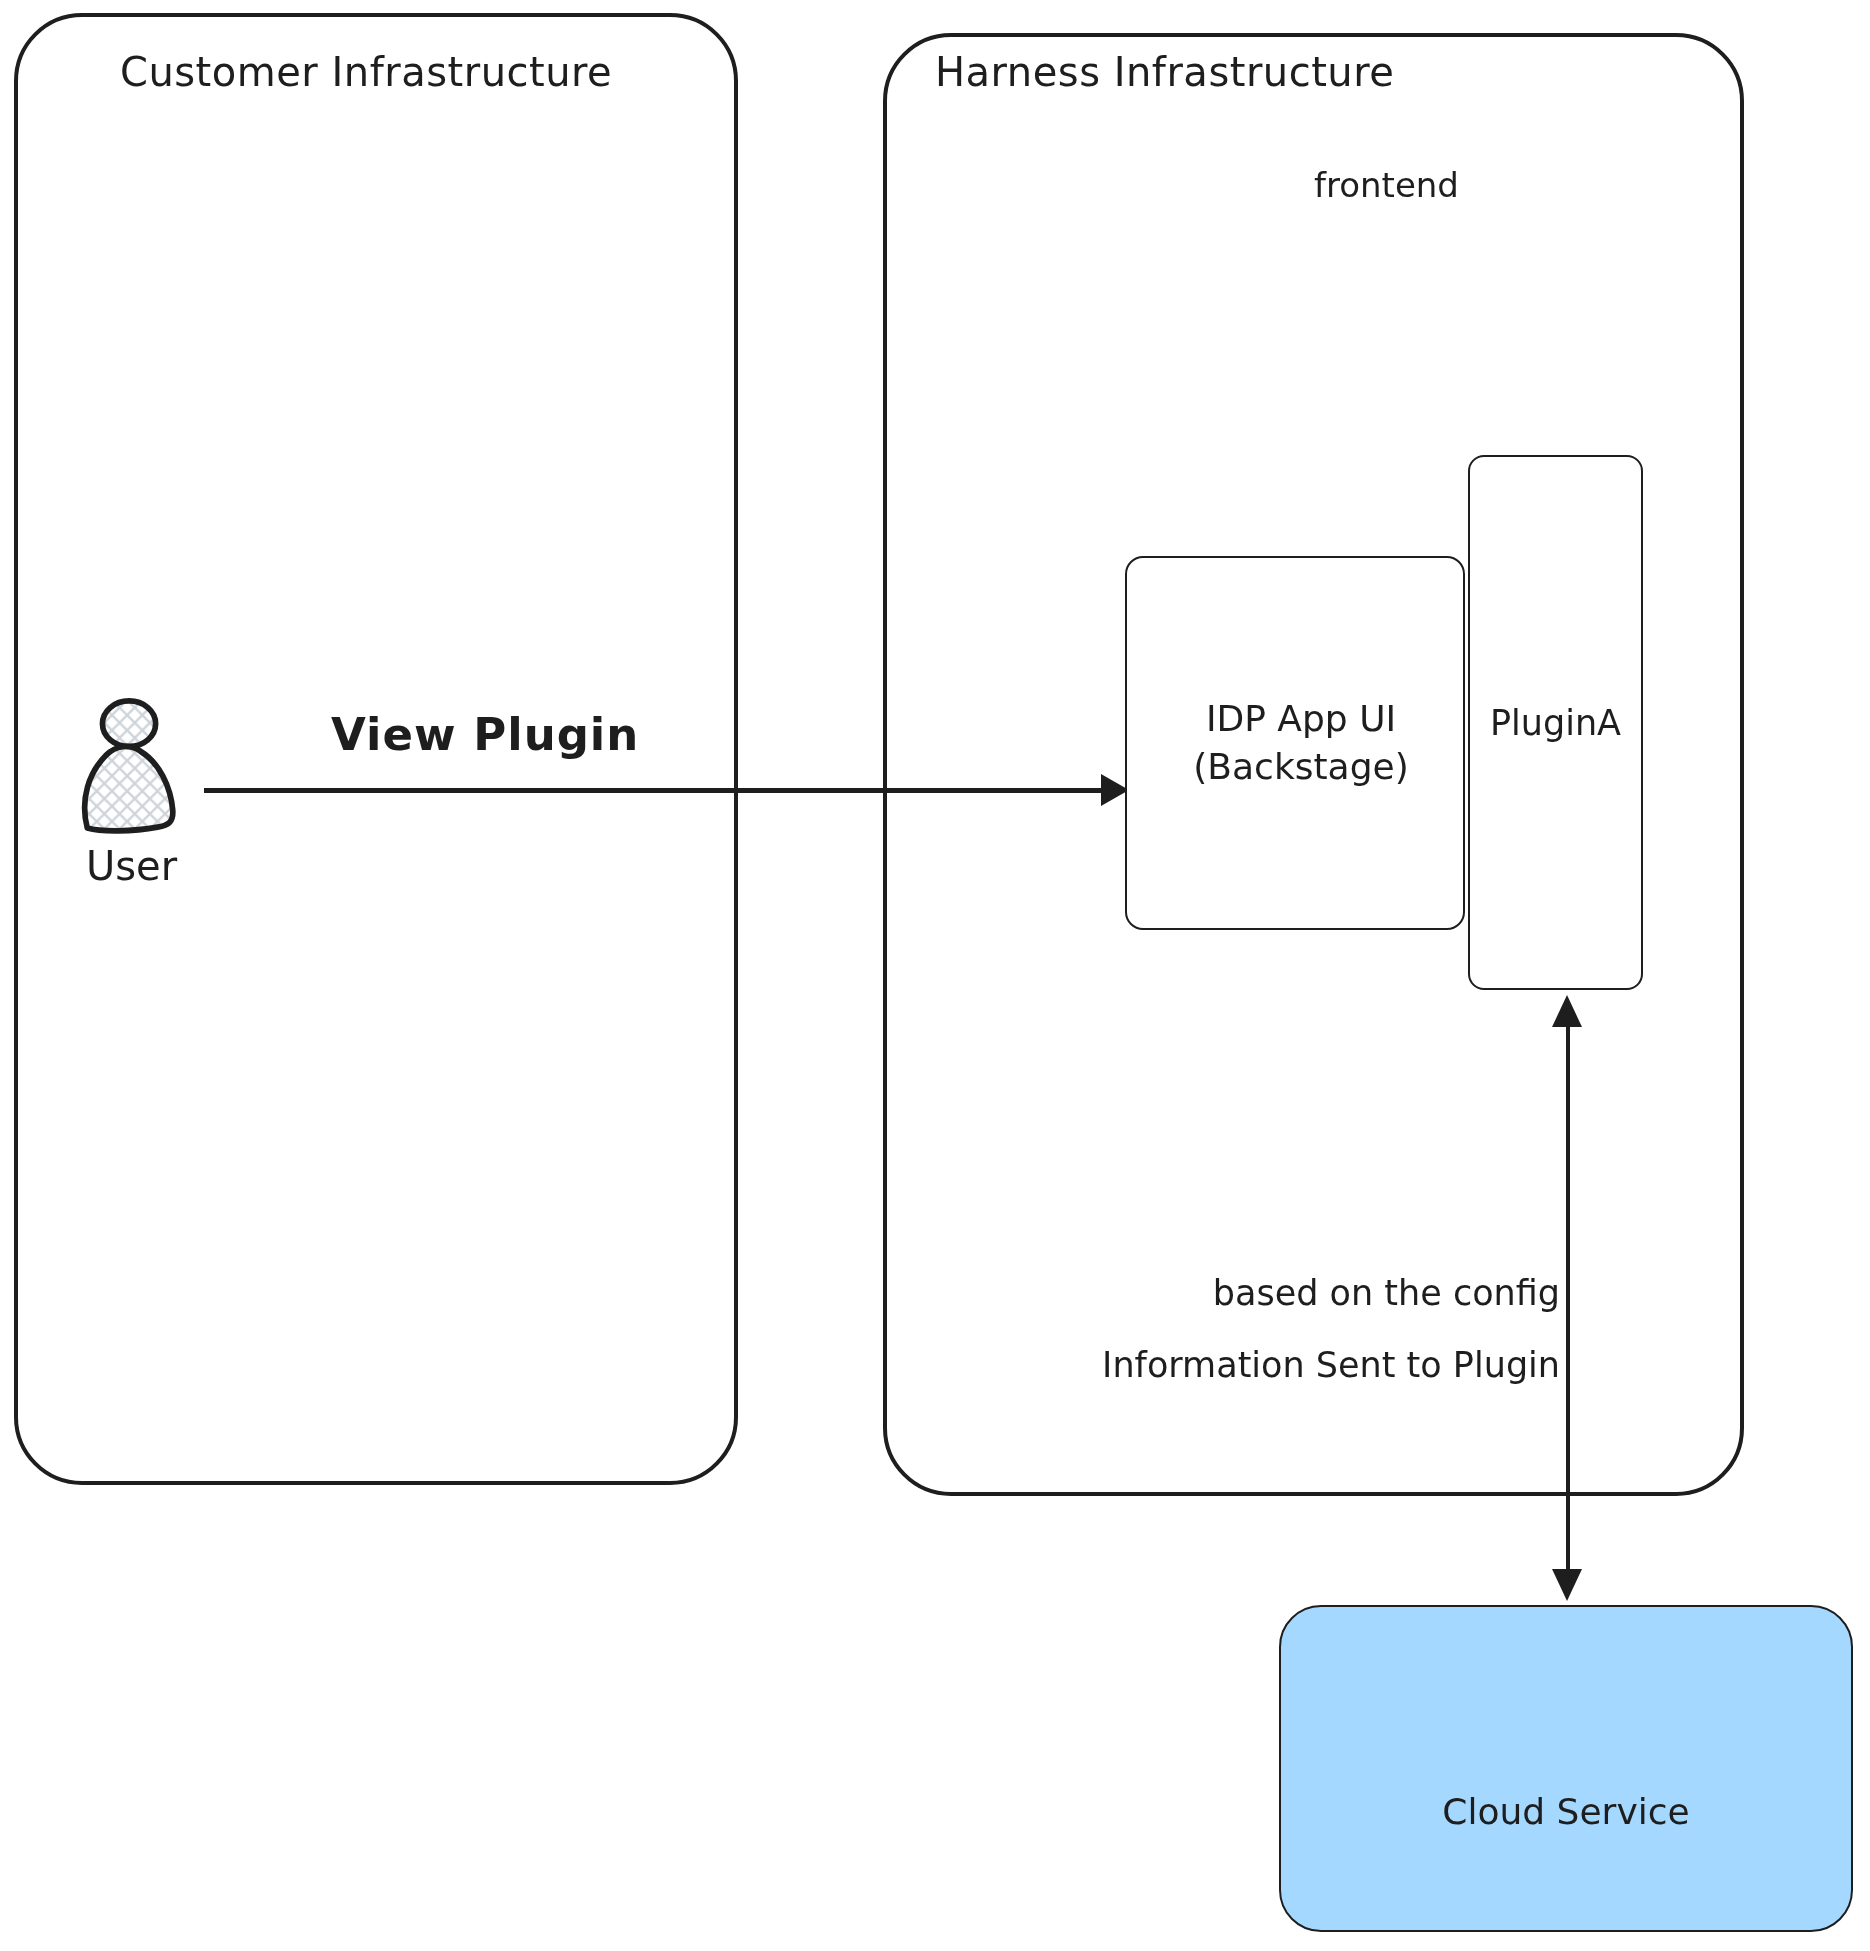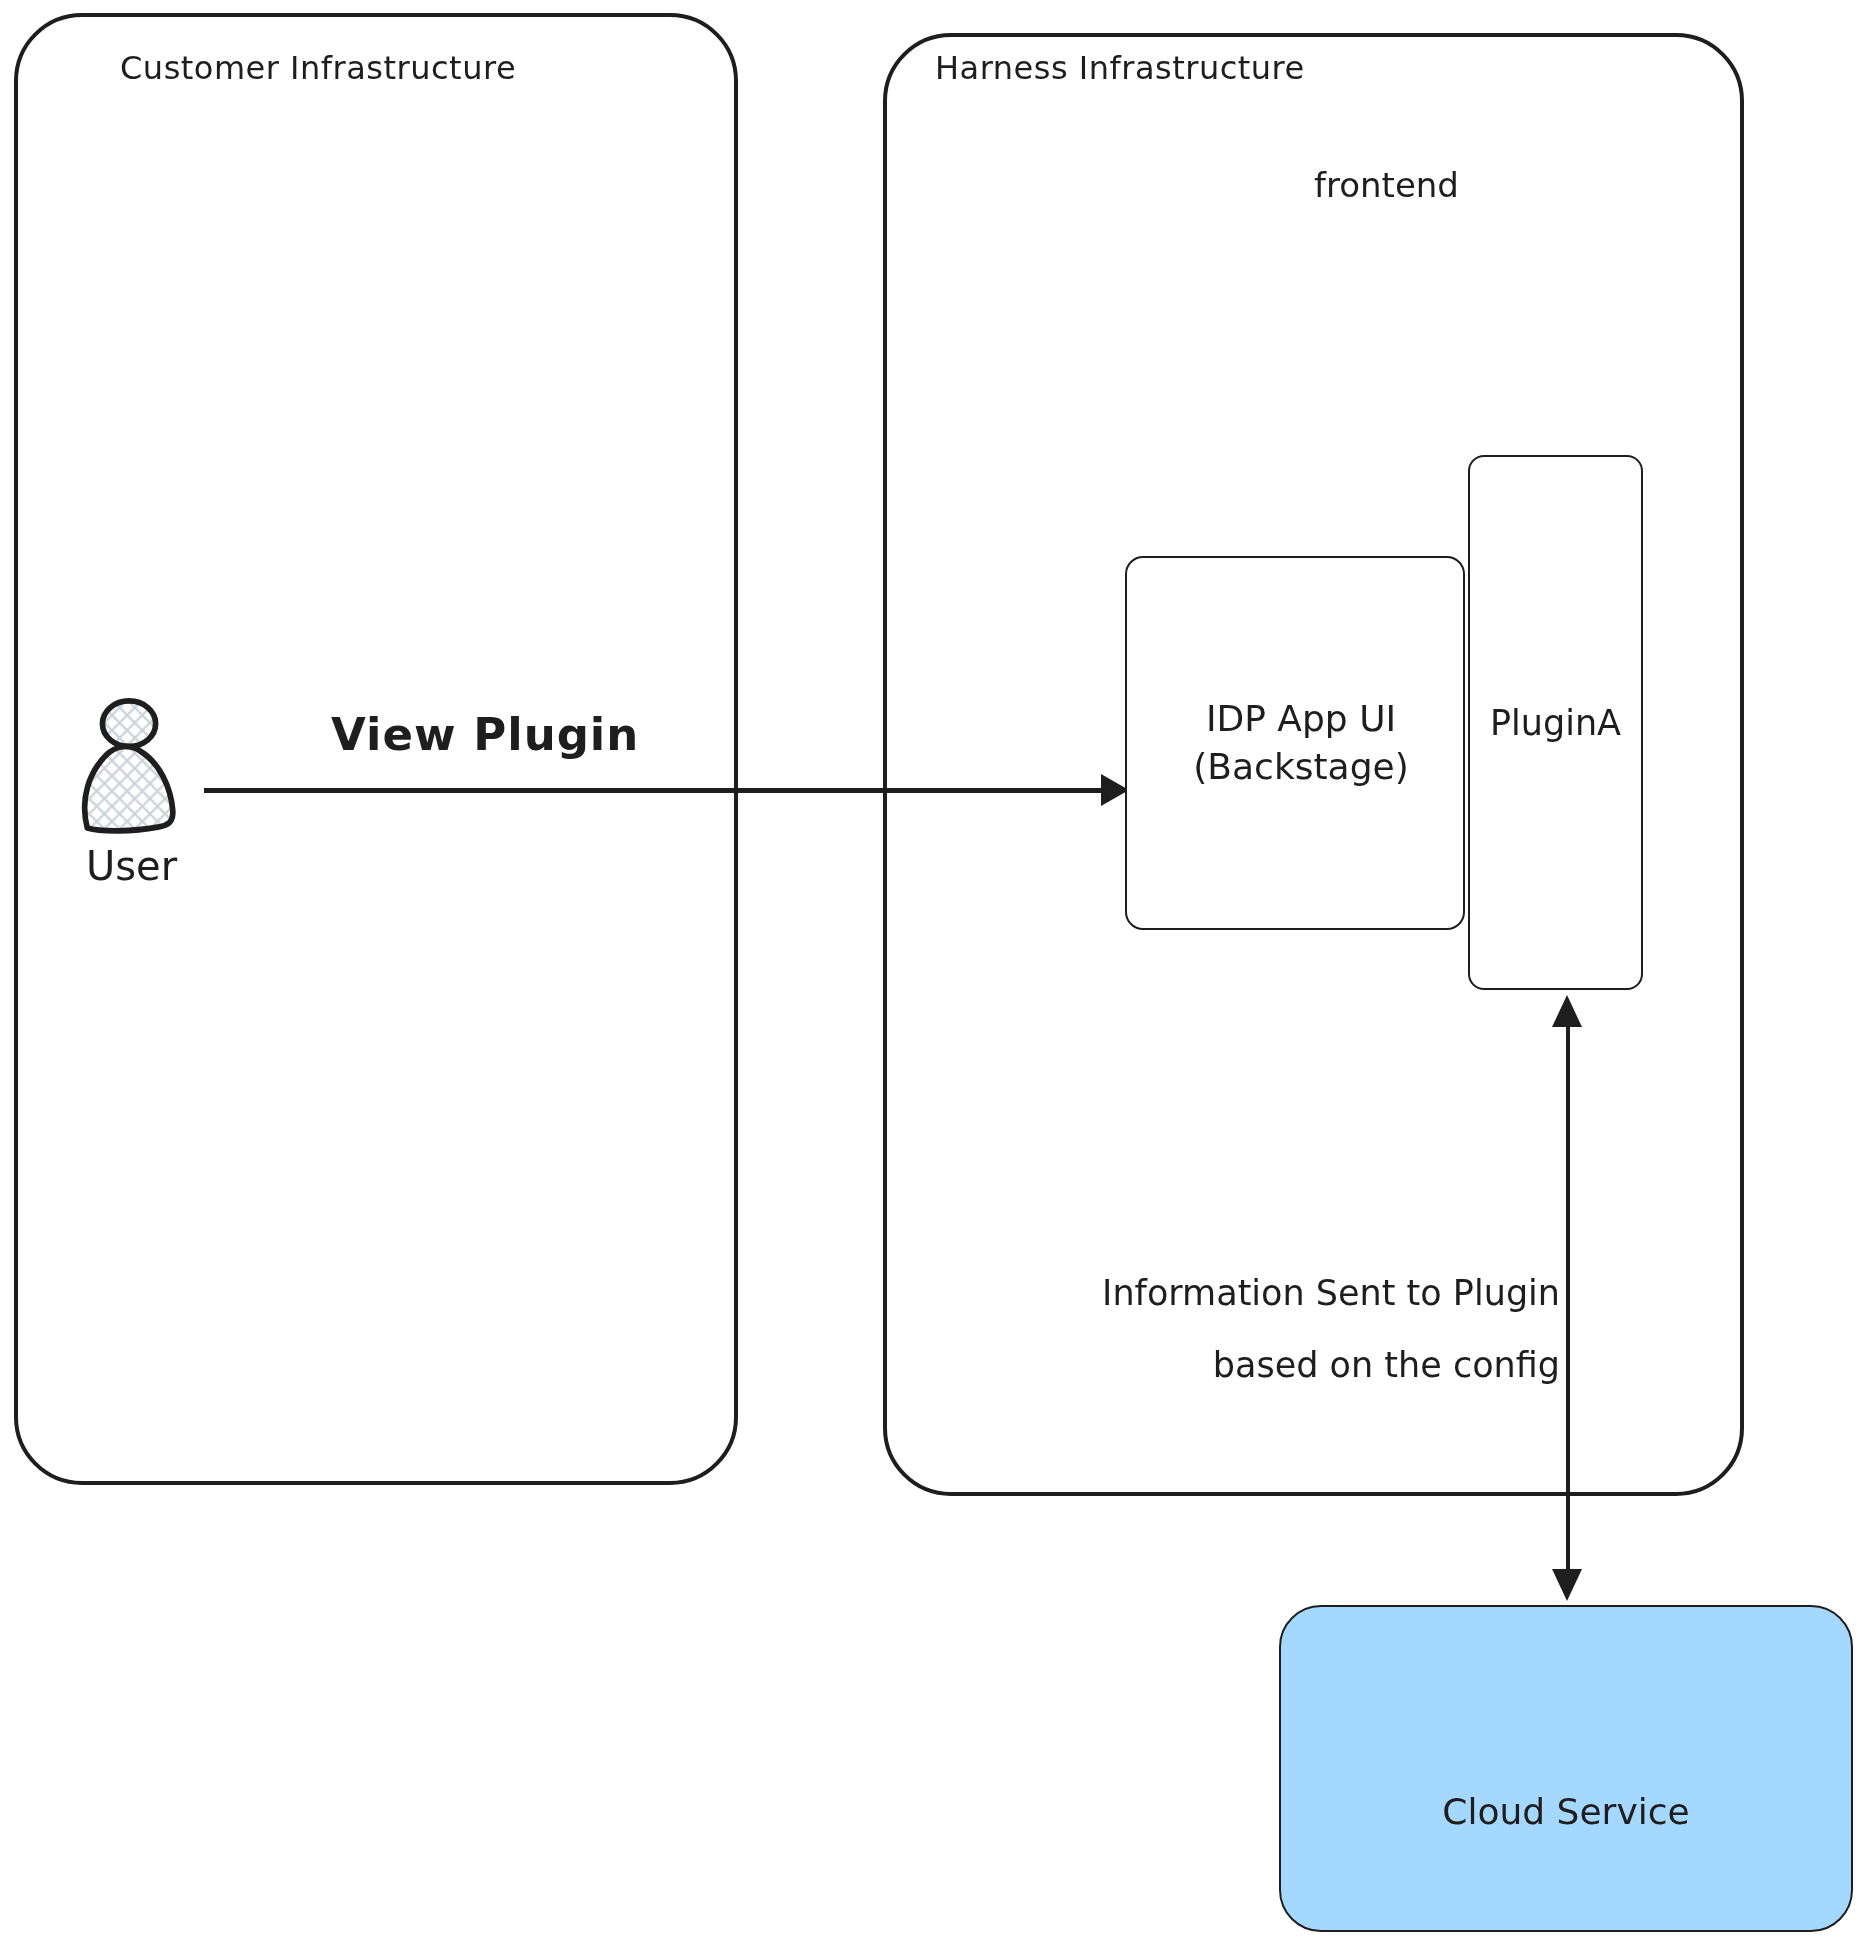--- a/index.html
+++ b/index.html
@@ -25,21 +25,21 @@
 
   
   .frame-box {
     position: absolute;
     border: 4.8px solid var(--stroke);
     border-radius: 68px;
     background: transparent;
   }
   .frame-title {
     position: absolute;
-    font-size: 32px;
+    font-size: 40px;
     letter-spacing: 0.5px;
     white-space: nowrap;
   }
 
   
   .node-box {
     position: absolute;
     border: 2.9px solid var(--stroke);
     background: #ffffff;
     display: flex;
@@ -156,22 +156,22 @@
   </div>
 
   <div class="node-box" id="plugin-box">
     <div>PluginA</div>
   </div>
 
   <div id="info-head-up"></div>
   <div class="line" id="info-line"></div>
   <div id="info-head-down"></div>
   <div id="info-label">
+    <div>based on the config</div>
     <div>Information Sent to Plugin</div>
-    <div>based on the config</div>
   </div>
 
   <div class="node-box" id="cloud-box">
     <div>Cloud Service</div>
   </div>
 
 </div>
 
 
 </body></html>

